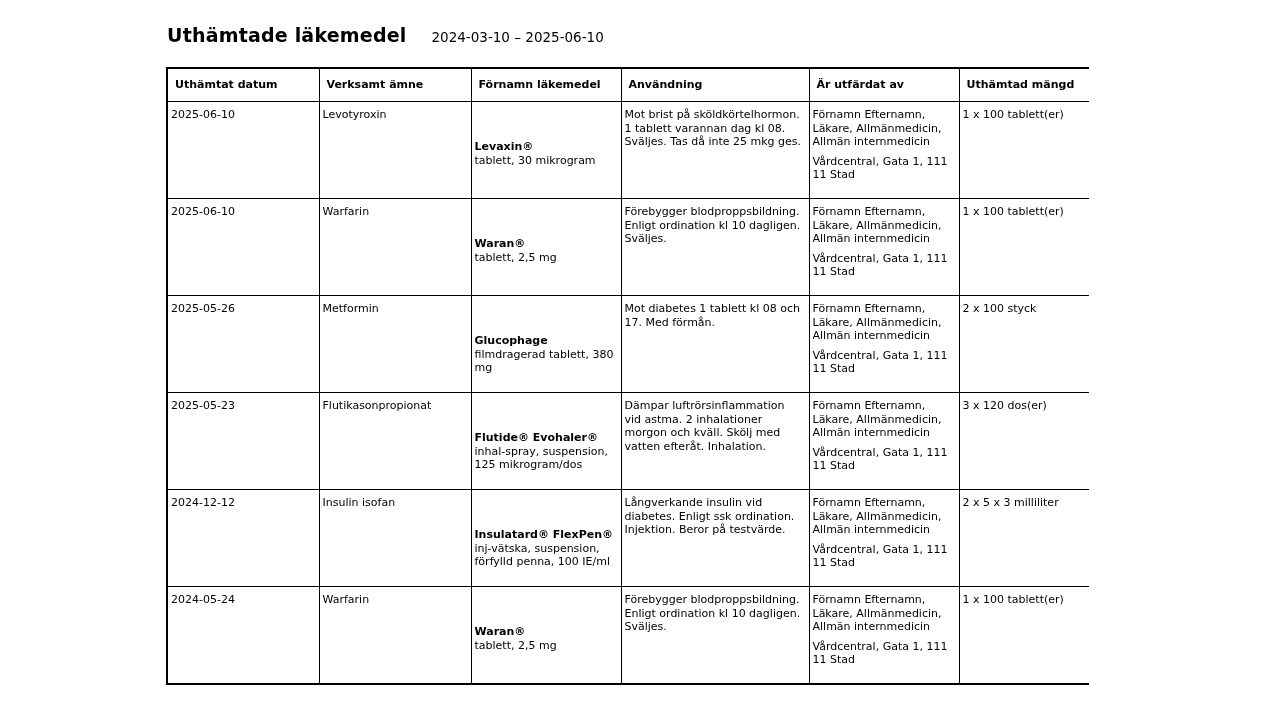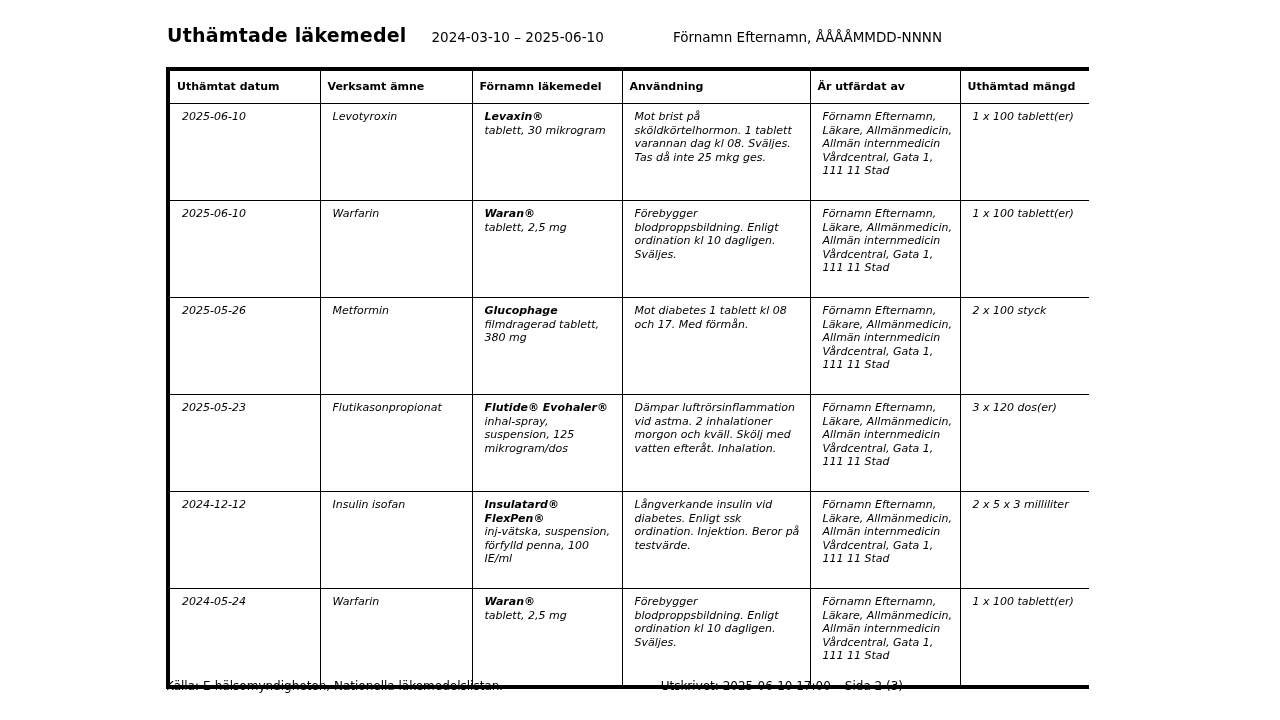--- a/index.html
+++ b/index.html
@@ -42,45 +42,45 @@
     position: absolute;
     left: 166px;
     top: 67px;
     width: 944px;
     border-collapse: collapse;
     table-layout: fixed;
     font-size: 11px;
     line-height: 13.5px;
   }
   table.med-table {
-    border: 4px solid #000000;
+    border: 2px solid #000000;
   }
   .med-table th, .med-table td {
     border: 1px solid #000000;
     text-align: left;
   }
   .med-table th {
     height: 32px;
     font-size: 11px;
     font-weight: bold;
     vertical-align: middle;
     padding: 0 6px 0 7px;
   }
   .med-table td {
     height: 84px;
     vertical-align: top;
-    padding: 6px 6px 6px 12px;
+    padding: 6px 6px 6px 3px;
     overflow: hidden;
-    font-style: italic;
   }
   .med-name {
     font-weight: bold;
+    margin-top: 32px;
   }
   .issuer-org {
-    margin-top: 0;
+    margin-top: 6px;
   }
   .doc-footer {
     position: absolute;
     left: 166px;
     top: 679px;
     right: 186px;
     display: flex;
     align-items: baseline;
     font-size: 12px;
   }
@@ -92,21 +92,20 @@
   }
 </style>
 </head>
 <body>
 
 <div class="page">
 
   <div class="doc-header">
     <h1 class="doc-title">Uthämtade läkemedel</h1>
     <span class="date-range">2024-03-10 – 2025-06-10</span>
-    <span class="patient">Förnamn Efternamn, ÅÅÅÅMMDD-NNNN</span>
   </div>
 
   <table class="med-table">
     <colgroup>
       <col style="width:152px">
       <col style="width:152px">
       <col style="width:150px">
       <col style="width:188px">
       <col style="width:150px">
       <col style="width:152px">
@@ -255,20 +254,14 @@
       <div>Förnamn Efternamn, Läkare, Allmänmedicin, Allmän internmedicin</div>
       <div class="issuer-org">Vårdcentral, Gata 1, 111 11 Stad</div>
     </td>
     <td>
       <span>1 x 100 tablett(er)</span>
     </td>
   </tr>
 </tbody>
   </table>
 
-  <div class="doc-footer">
-    <span>Källa: E-hälsomyndigheten, Nationella läkemedelslistan.</span>
-    <span class="footer-right">
-      <span>Utskrivet: 2025-06-10 17:00</span><span class="page-indicator">Sida 2 (3)</span>
-    </span>
-  </div>
 
 </div>
 
 </body></html>

